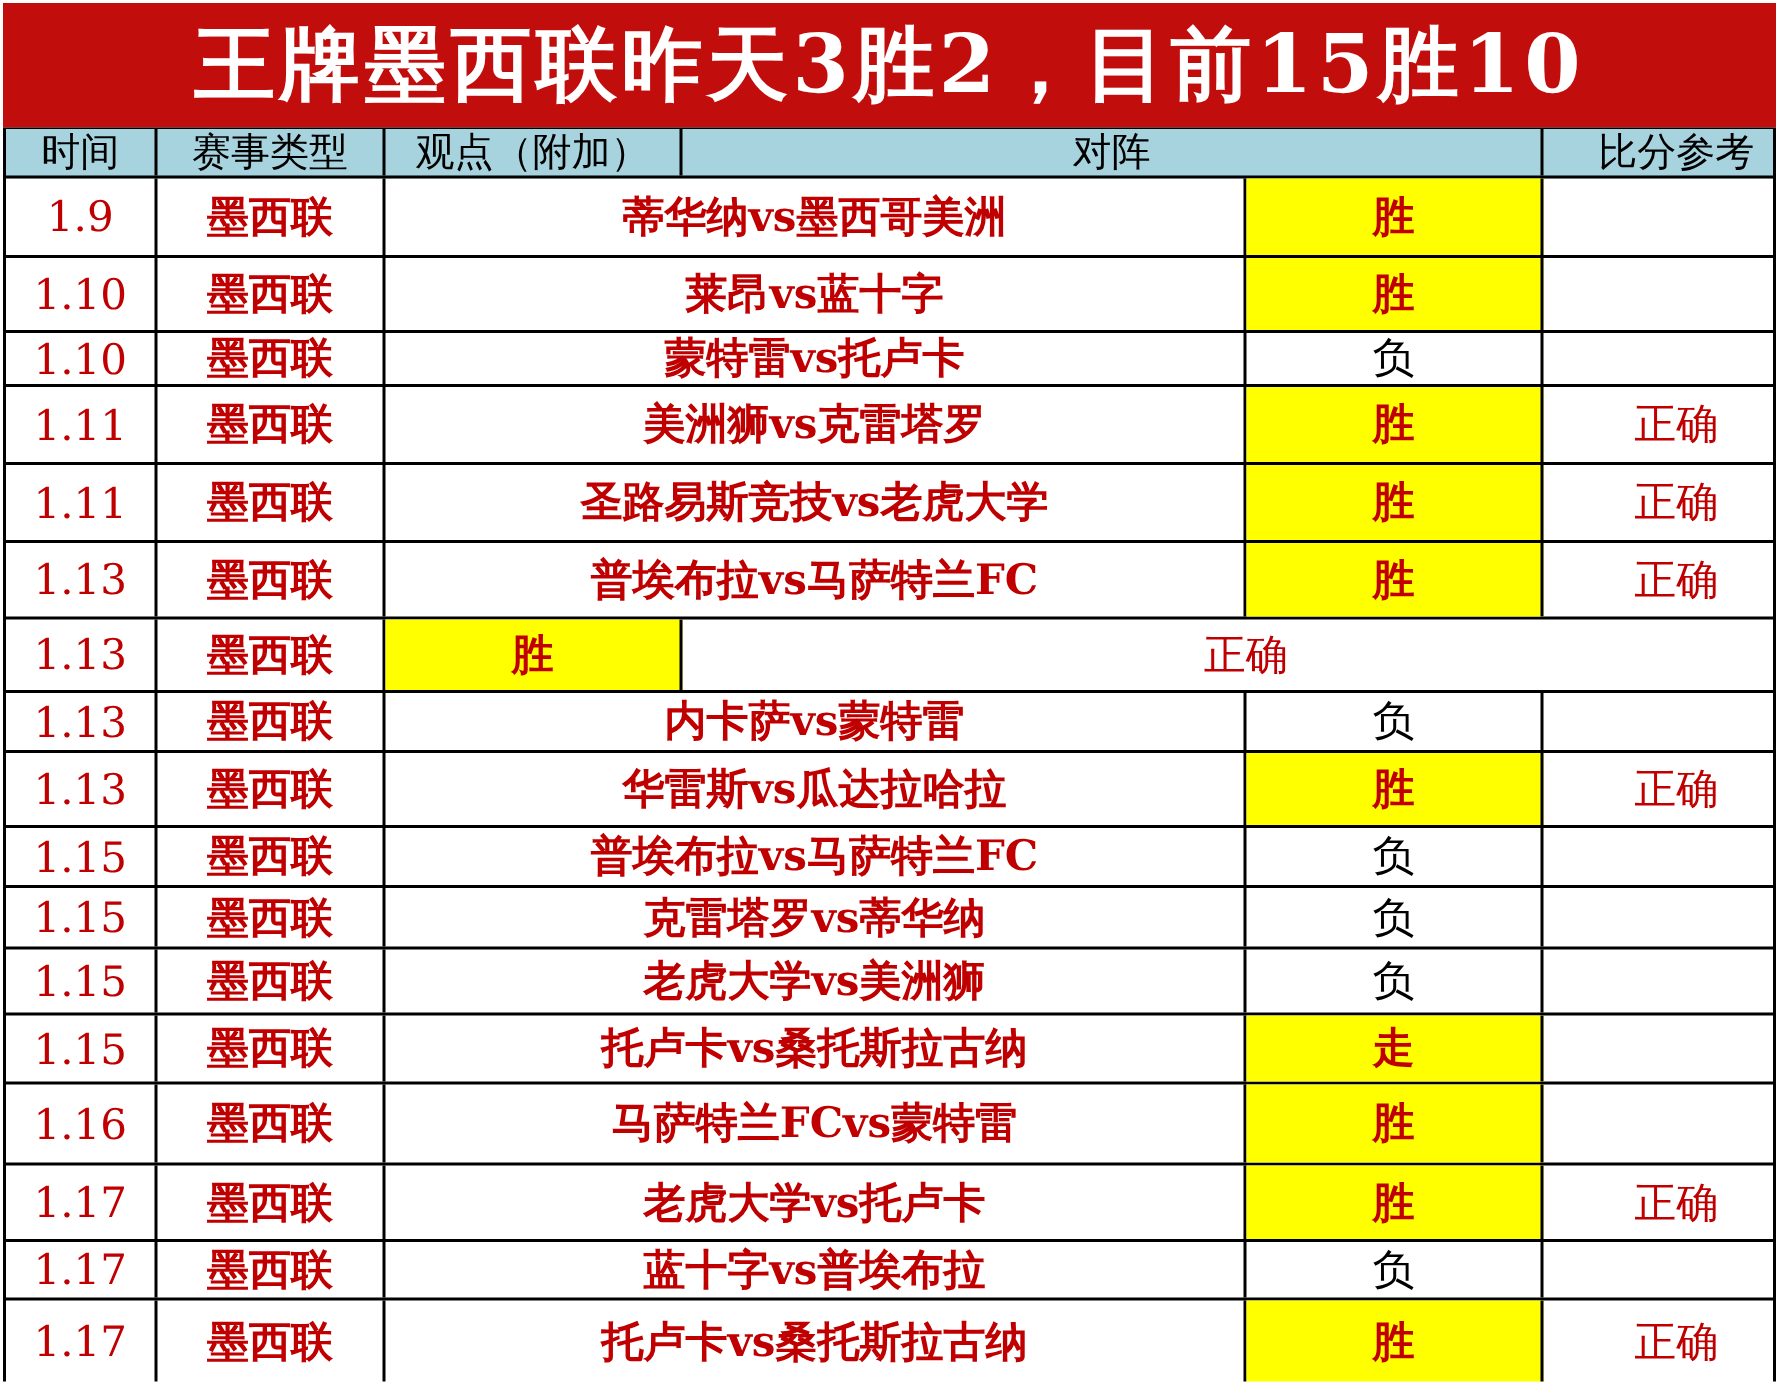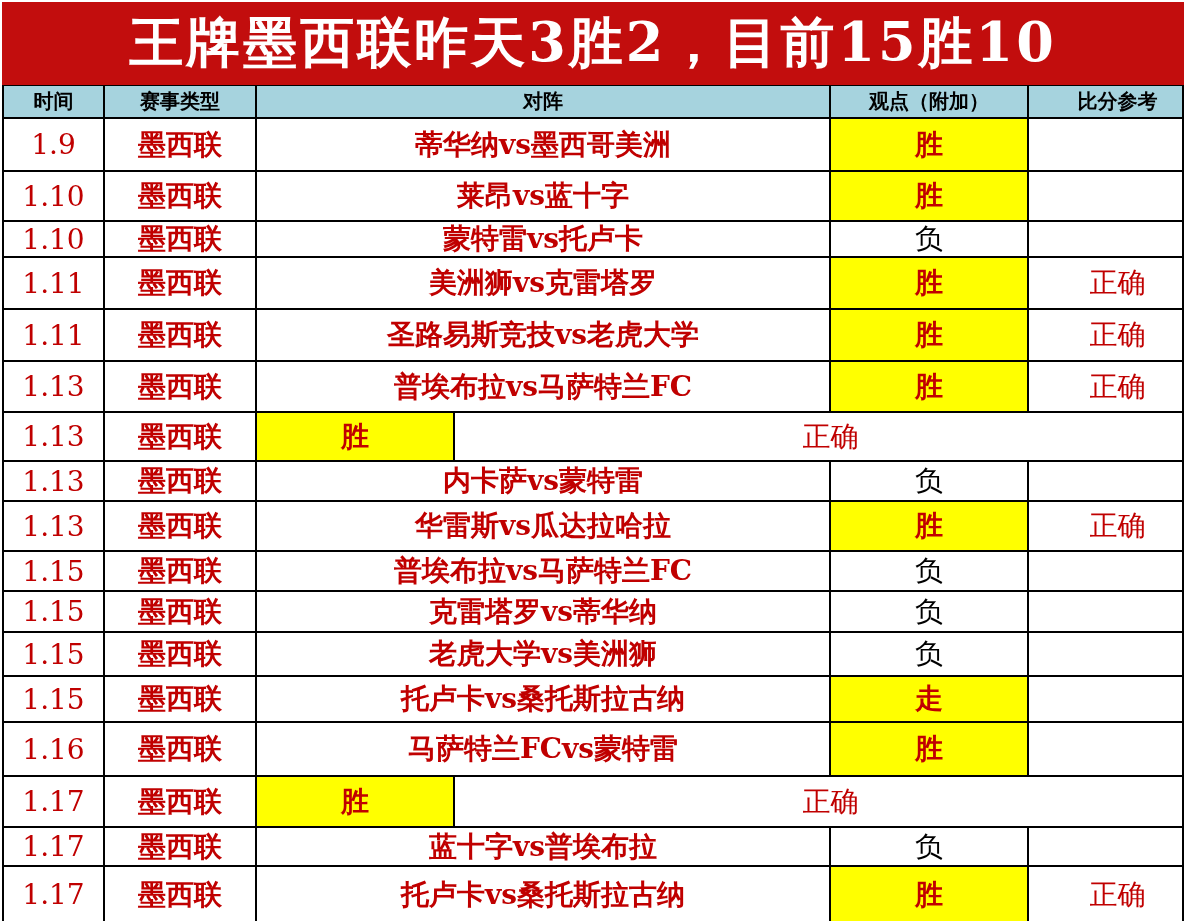--- a/index.html
+++ b/index.html
@@ -40,21 +40,21 @@
   .c1{width:101px;}
   .c2{width:152px;}
   .c3{width:574px;}
   .c4{width:198px;}
   .c5{flex:1;padding-left:24px;}
   .header-row{
     height:33px;background:var(--header-bg);
     border-bottom:2px solid var(--border-color);
   }
   .header-row .cell{
-    font-size:20px;font-weight:bold;color:var(--black-text);
+    font-size:26px;font-weight:normal;color:var(--black-text);
   }
   .rows .row{border-bottom:2px solid var(--border-color);}
   .rows .row:last-child{border-bottom:none;}
   
   .rows .row:nth-child(1){height:53px;}
   .rows .row:nth-child(2){height:50px;}
   .rows .row:nth-child(3){height:36px;}
   .rows .row:nth-child(4){height:52px;}
   .rows .row:nth-child(5){height:52px;}
   .rows .row:nth-child(6){height:51px;}
@@ -83,22 +83,22 @@
 <body>
 
 <div class="page">
   <div class="title-bar">
     <span class="title-text">王牌墨西联昨天3胜2，目前15胜10</span>
   </div>
   <div class="grid">
     <div class="row header-row">
         <div class="cell c1">时间</div>
         <div class="cell c2">赛事类型</div>
+        <div class="cell c4">观点（附加）</div>
         <div class="cell c3">对阵</div>
-        <div class="cell c4">观点（附加）</div>
         <div class="cell c5">比分参考</div>
       </div>
     <div class="rows">
   <div class="row">
     <div class="cell c1 c-date">1.9</div>
     <div class="cell c2 c-league">墨西联</div>
     <div class="cell c3 c-match">蒂华纳vs墨西哥美洲</div>
     <div class="cell c4 c-opinion highlight">胜</div>
     <div class="cell c5 c-result"></div>
   </div>
@@ -202,20 +202,21 @@
     <div class="cell c1 c-date">1.16</div>
     <div class="cell c2 c-league">墨西联</div>
     <div class="cell c3 c-match">马萨特兰FCvs蒙特雷</div>
     <div class="cell c4 c-opinion highlight">胜</div>
     <div class="cell c5 c-result"></div>
   </div>
 
   <div class="row">
     <div class="cell c1 c-date">1.17</div>
     <div class="cell c2 c-league">墨西联</div>
+    <div class="cell c3 c-match">老虎大学vs托卢卡</div>
     <div class="cell c4 c-opinion highlight">胜</div>
     <div class="cell c5 c-result">正确</div>
   </div>
 
   <div class="row">
     <div class="cell c1 c-date">1.17</div>
     <div class="cell c2 c-league">墨西联</div>
     <div class="cell c3 c-match">蓝十字vs普埃布拉</div>
     <div class="cell c4 c-opinion">负</div>
     <div class="cell c5 c-result"></div>

